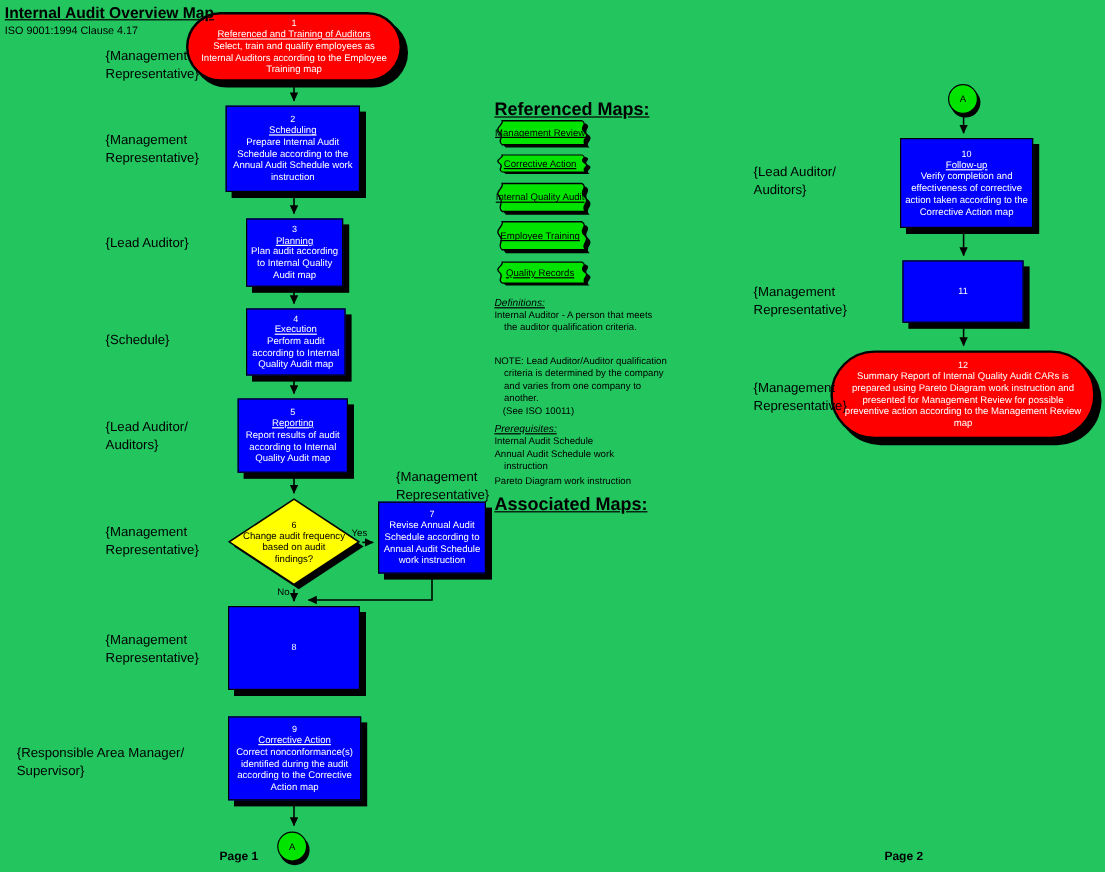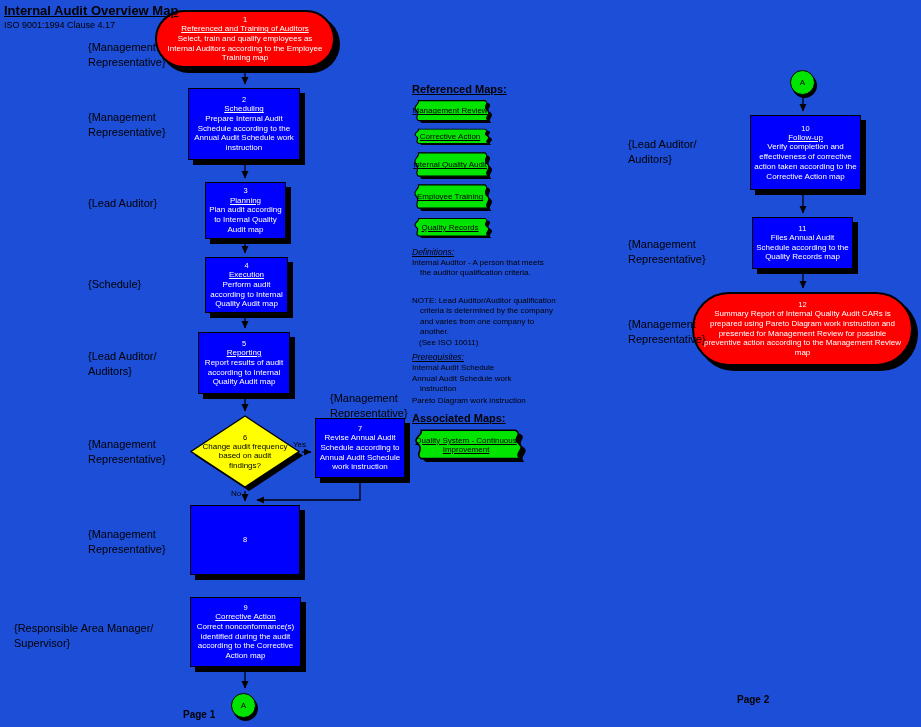--- a/index.html
+++ b/index.html
@@ -1,16 +1,16 @@
 <!DOCTYPE html>
 <html><head>
 <meta charset="utf-8">
 <style>
   html,body{margin:0;padding:0;background:#fff;}
-  .page{position:relative;width:921px;height:727px;background:#1d4ed8;overflow:hidden;
+  .page{position:relative;width:921px;height:727px;background:#22c55e;overflow:hidden;
         font-family:"Liberation Sans","DejaVu Sans",sans-serif;color:#000;}
   .wires{position:absolute;left:0;top:0;z-index:1;pointer-events:none;}
   .w{stroke:#000;stroke-width:1.3;fill:none;marker-end:url(#ah);}
 
   .doc-title{position:absolute;left:4px;top:3px;font-size:13px;font-weight:bold;
              text-decoration:underline;z-index:3;}
   .doc-sub{position:absolute;left:4px;top:20px;font-size:9px;z-index:3;}
 
   .rlabel{position:absolute;font-size:11px;line-height:1.35;white-space:pre-line;z-index:3;}
 
@@ -26,21 +26,21 @@
   .diamond-wrap svg{position:absolute;left:0;top:0;overflow:visible;}
   .dtext{position:absolute;left:0;top:0;width:110px;height:73px;display:flex;flex-direction:column;
          align-items:center;justify-content:center;text-align:center;font-size:8px;line-height:1.2;color:#000;}
   .dtext .q{width:86px;}
   .branch{position:absolute;font-size:8px;z-index:3;}
 
   .conn{position:absolute;z-index:2;width:25px;height:25px;border-radius:50%;background:#00e400;
         border:1.5px solid #000;box-shadow:2px 3px 0 #000;display:flex;align-items:center;
         justify-content:center;font-size:8px;box-sizing:border-box;}
 
-  .panel-head{position:absolute;font-size:11px;font-weight:bold;text-decoration:underline;z-index:3;}
+  .panel-head{position:absolute;font-size:15px;font-weight:bold;text-decoration:underline;z-index:3;}
   .panel-head2{position:absolute;font-size:8.5px;text-decoration:underline;z-index:3;font-style:italic;}
   .panel-text{position:absolute;font-size:8px;line-height:1.3;z-index:3;}
   .hang{padding-left:8px;text-indent:-8px;}
 
   .flag{position:absolute;z-index:2;}
   .flag svg{position:absolute;left:0;top:0;width:100%;height:100%;overflow:visible;}
   .flag span{position:absolute;left:0;top:0;width:94%;height:100%;display:flex;align-items:center;
              justify-content:center;text-align:center;font-size:8px;line-height:1.15;
              text-decoration:underline;color:#000;}
 
@@ -164,21 +164,20 @@
   </div>
 
   <div class="shape process" style="left:750px;top:115px;width:111px;height:75px;">
     <span class="num">10</span>
     <span class="stitle">Follow-up</span>
     <span class="sbody">Verify completion and effectiveness of corrective action taken according to the Corrective Action map</span>
   </div>
 
   <div class="shape process" style="left:752px;top:217px;width:101px;height:52px;">
     <span class="num">11</span>
-    <span class="sbody">Files Annual Audit Schedule according to the Quality Records map</span>
   </div>
 
   <div class="shape terminator" style="left:692px;top:292px;width:221px;height:74px;border-radius:37px;">
     <span class="num">12</span>
     <span class="sbody">Summary Report of Internal Quality Audit CARs is prepared using Pareto Diagram work instruction and presented for Management Review for possible preventive action according to the Management Review map</span>
   </div>
 
   <div class="panel-head" style="left:412px;top:83px;">Referenced Maps:</div>
 
   <div class="flag" style="left:412px;top:99px;width:81px;height:24px;">
@@ -225,24 +224,17 @@
   <div class="panel-text hang" style="left:412px;top:258px;width:132px;">Internal Auditor - A person that meets the auditor qualification criteria.</div>
   <div class="panel-text hang" style="left:412px;top:296px;width:142px;">NOTE: Lead Auditor/Auditor qualification criteria is determined by the company and varies from one company to another.</div>
   <div class="panel-text" style="left:419px;top:338px;">(See ISO 10011)</div>
 
   <div class="panel-head2" style="left:412px;top:352px;">Prerequisites:</div>
   <div class="panel-text" style="left:412px;top:363px;width:130px;">Internal Audit Schedule</div>
   <div class="panel-text hang" style="left:412px;top:374px;width:120px;">Annual Audit Schedule work instruction</div>
   <div class="panel-text" style="left:412px;top:396px;width:140px;">Pareto Diagram work instruction</div>
 
   <div class="panel-head" style="left:412px;top:412px;">Associated Maps:</div>
-  <div class="flag" style="left:412px;top:428px;width:115px;height:34px;">
-    <svg viewBox="0 0 100 30" preserveAspectRatio="none">
-      <path d="M8,2 L90,2 C97,6 86,9 93,14 C99,19 88,22 94,27 L8,27 C2,23 11,19 5,14 C0,9 10,6 8,2 Z" transform="translate(4,3)" fill="#000"></path>
-      <path d="M8,2 L90,2 C97,6 86,9 93,14 C99,19 88,22 94,27 L8,27 C2,23 11,19 5,14 C0,9 10,6 8,2 Z" fill="#00e400" stroke="#000" stroke-width="1.4"></path>
-    </svg>
-    <span>Quality System - Continuous Improvement</span>
-  </div>
 
   <div class="pagelbl" style="left:183px;top:709px;">Page 1</div>
-  <div class="pagelbl" style="left:737px;top:694px;">Page 2</div>
+  <div class="pagelbl" style="left:737px;top:709px;">Page 2</div>
 
 </div>
 
 </body></html>

